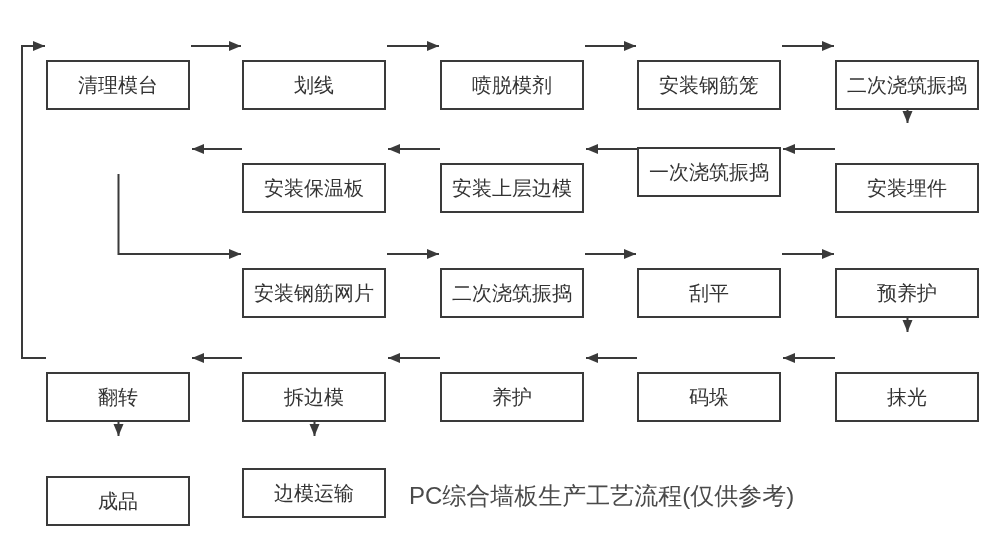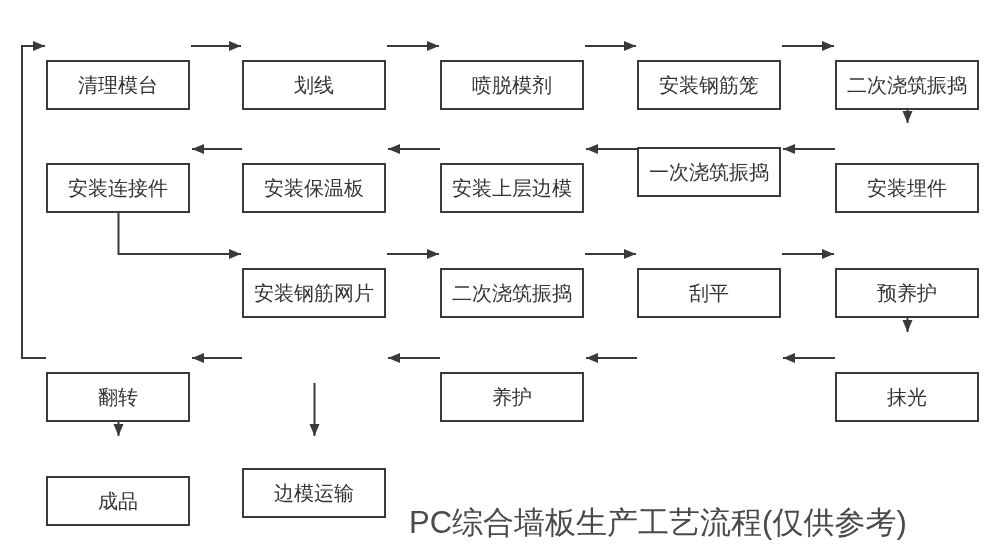--- a/index.html
+++ b/index.html
@@ -43,22 +43,22 @@
     display: flex;
     align-items: center;
     justify-content: center;
     z-index: 2;
     white-space: nowrap;
     margin-top: 39px;
   }
   .title {
     position: absolute;
     left: 409px;
-    top: 502px;
-    font-size: 31px;
+    top: 480px;
+    font-size: 24px;
     color: var(--title_text, #4a4a4a);
     z-index: 2;
     white-space: nowrap;
   }
 </style>
 </head>
 <body>
 
 <div class="canvas">
 
@@ -94,29 +94,30 @@
   <div class="node" style="left:46px;top:21px">清理模台</div>
   <div class="node" style="left:242px;top:21px">划线</div>
   <div class="node" style="left:440px;top:21px">喷脱模剂</div>
   <div class="node" style="left:637px;top:21px">安装钢筋笼</div>
   <div class="node" style="left:835px;top:21px">二次浇筑振捣</div>
 
   <div class="node" style="left:835px;top:124px">安装埋件</div>
   <div class="node" style="left:637px;top:108px">一次浇筑振捣</div>
   <div class="node" style="left:242px;top:124px">安装保温板</div>
   <div class="node" style="left:440px;top:124px">安装上层边模</div>
-  <div class="node" style="left:46px;top:124px">安装连接件</div>
 
   <div class="node" style="left:440px;top:229px">二次浇筑振捣</div>
   <div class="node" style="left:242px;top:229px">安装钢筋网片</div>
   <div class="node" style="left:637px;top:229px">刮平</div>
   <div class="node" style="left:835px;top:229px">预养护</div>
 
   <div class="node" style="left:835px;top:333px">抹光</div>
+  <div class="node" style="left:637px;top:333px">码垛</div>
   <div class="node" style="left:440px;top:333px">养护</div>
+  <div class="node" style="left:242px;top:333px">拆边模</div>
   <div class="node" style="left:46px;top:333px">翻转</div>
 
   <div class="node" style="left:46px;top:437px">成品</div>
   <div class="node" style="left:242px;top:429px">边模运输</div>
 
   <div class="title">PC综合墙板生产工艺流程(仅供参考)</div>
 
 </div>
 
 </body></html>

